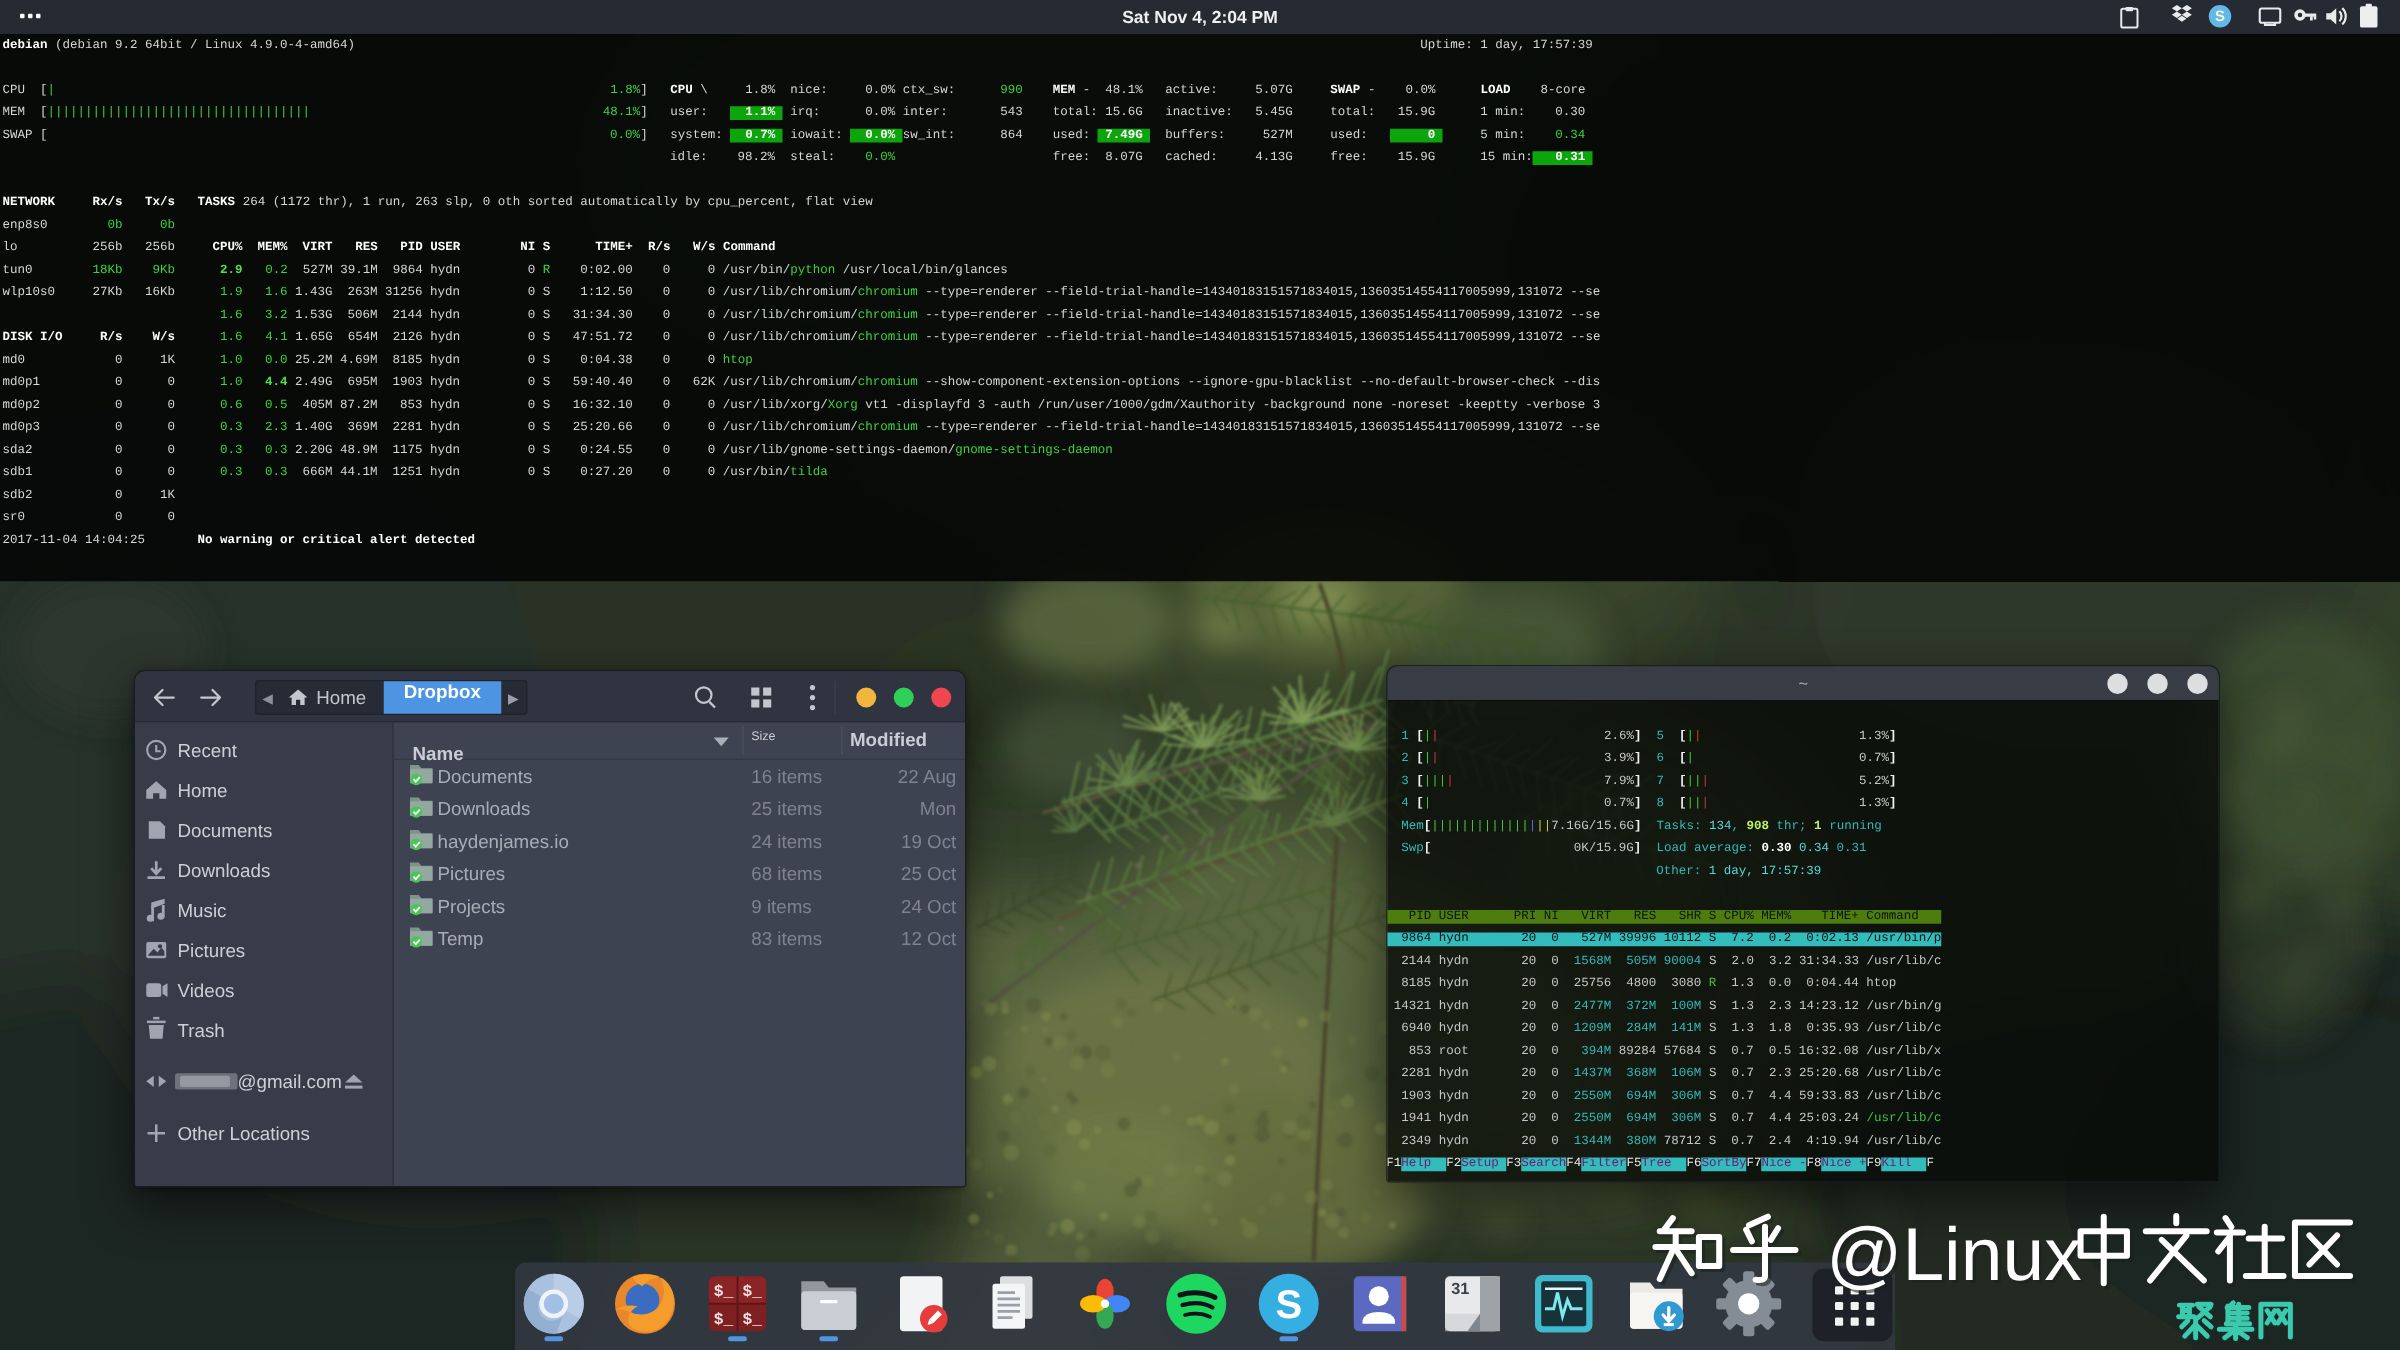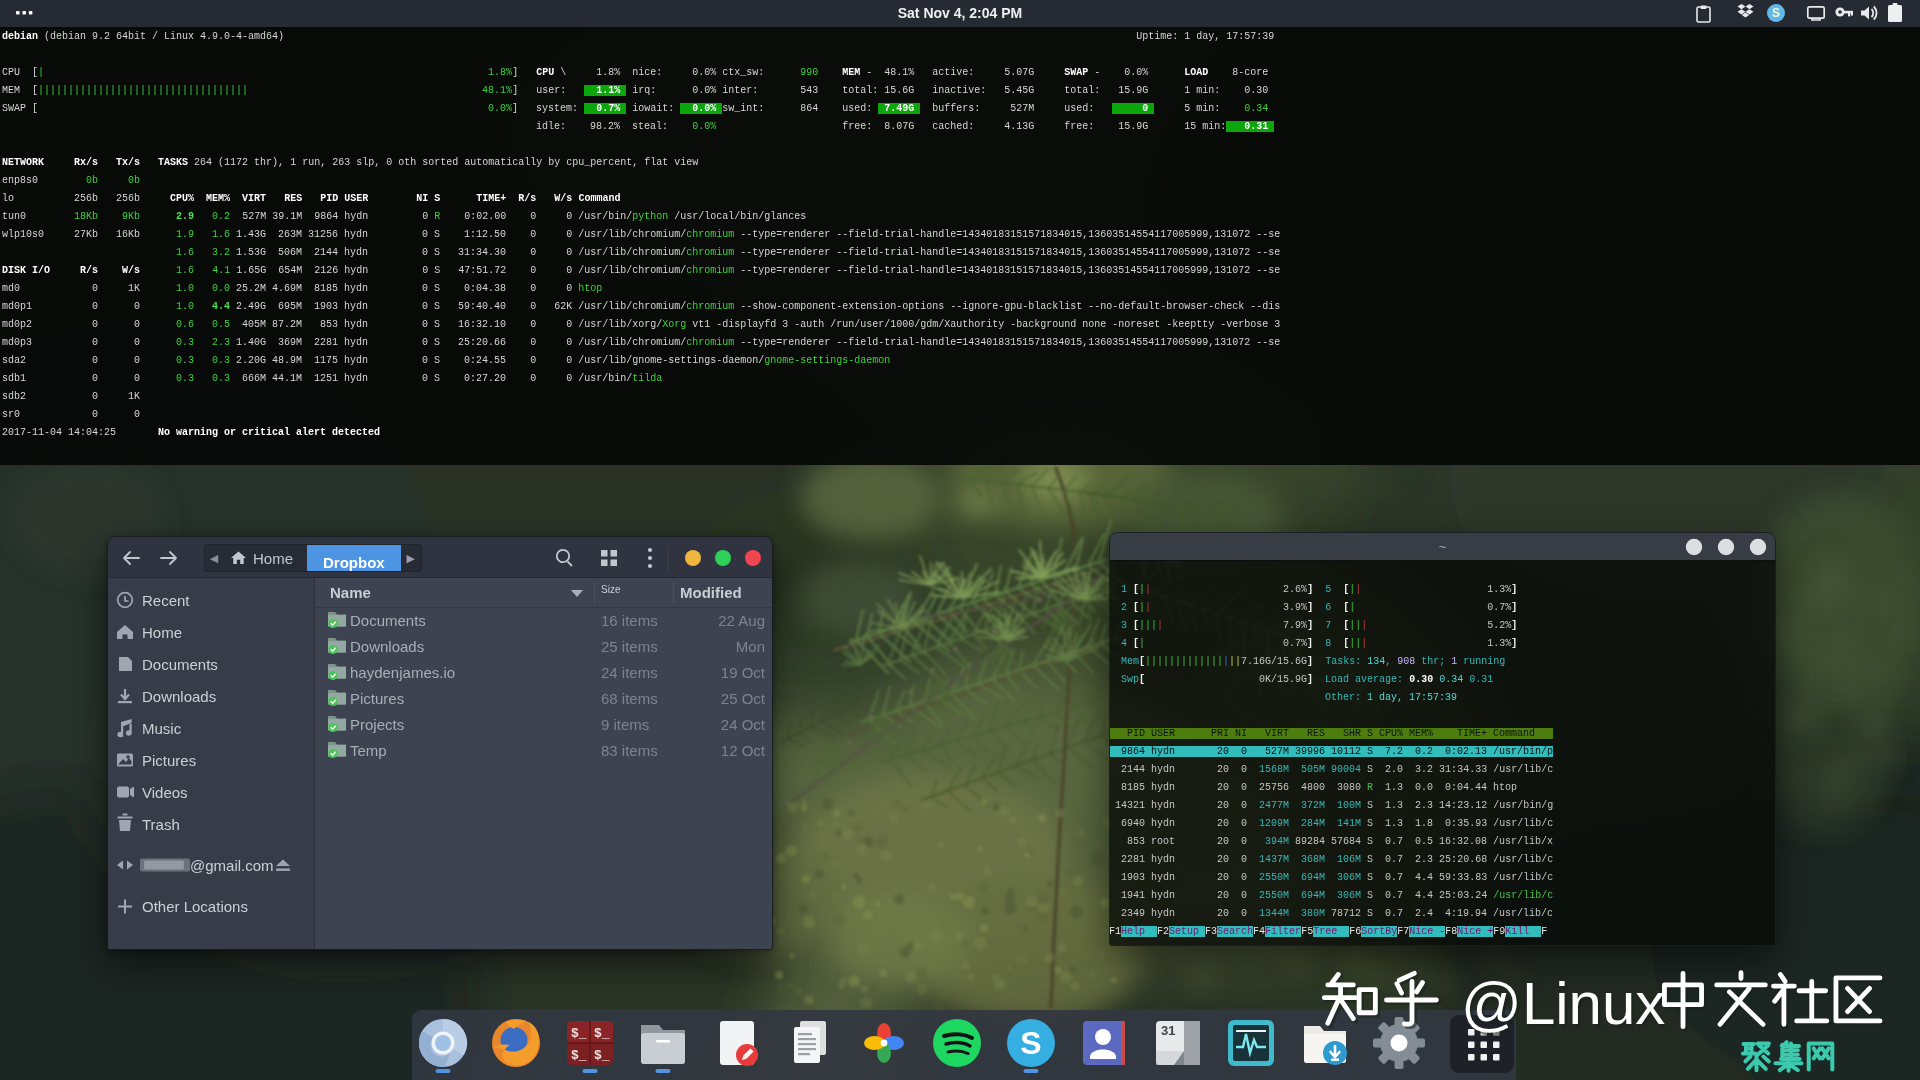--- a/index.html
+++ b/index.html
@@ -7,21 +7,21 @@
 .gl i.b{color:#fff;font-weight:bold}
 .gl i.g{color:#3fd23f}
 .gl i.G{color:#52e052;font-weight:bold}
 .gl i.h{background:#0ca60c;color:#fff;font-weight:bold}
 .ht{color:#c6c6c6}
 .ht i.c{color:#35b8b8}
 .ht i.C{color:#55d8d8;font-weight:normal}
 .ht i.B{color:#f2f2f2;font-weight:bold}
 .ht i.W{color:#fff;font-weight:bold}
 .ht i.g{color:#41c341}
-.ht i.G{color:#c4b5fd;font-weight:normal}
+.ht i.G{color:#bef264;font-weight:bold}
 .ht i.r{color:#c23c3c}
 .ht i.u{color:#5468d8}
 .ht i.y{color:#c9c93e}
 .ht i.fk{color:#eaeaea}
 .ht i.fb{background:#32bcbc;color:#701a75}
 .ht .rowhdr{background:#4d7c0f;color:#0c1410}
 .ht .rowsel{background:#32bcbc;color:#0d1214}
 </style></head><body>
 <svg class="abs" style="left:0;top:0" width="1920" height="1080">
     <defs>
@@ -981,21 +981,21 @@
       <circle cx="645" cy="21" r="8" fill="#ef4650"></circle>
     </svg>
     <div class="abs" style="left:96px;top:7px;height:26px;background:#262b36;border:1px solid #1f232c;border-radius:3px;display:flex;align-items:center;overflow:hidden">
       <div style="width:18px;text-align:center;color:#8a909a;font-size:11px">◀</div>
       <div style="display:flex;align-items:center;padding:0 14px 0 8px;height:26px">
         <svg width="15" height="14" style="margin-right:7px">
           <path d="M7.5,0.5 L15,7 L12.7,7 L12.7,13 L9.2,13 L9.2,8.8 L5.8,8.8 L5.8,13 L2.3,13 L2.3,7 L0,7 Z" fill="#c3c7cd"></path>
         </svg>
         <span style="color:#c3c7cd;font-size:15px">Home</span>
       </div>
-      <div style="display:flex;align-items:flex-end;justify-content:center;height:26px;padding:18px 16px;background:#4d94e2">
+      <div style="display:flex;align-items:flex-start;justify-content:center;height:26px;padding:18px 16px;background:#4d94e2">
         <span style="color:#fff;font-size:15px;font-weight:bold">Dropbox</span>
       </div>
       <div style="width:20px;text-align:center;color:#9aa0aa;font-size:11px">▶</div>
     </div>
     <div class="abs" style="left:0;top:41px;width:206px;height:371px;background:#373c48;border-right:1px solid #2b2f3a"></div>
     <svg class="abs" style="left:0;top:0" width="206" height="412">
       <g transform="translate(-6,0)">
         <g stroke="#a0a6b0" fill="none" stroke-width="1.7">
           <circle cx="23" cy="63" r="7.3"></circle>
           <path d="M23,59 L23,64 L26.5,64"></path>
@@ -1047,21 +1047,21 @@
       <text x="34" y="196.5" font-size="15px" fill="#ccd0d6" font-family="Liberation Sans">Music</text>
       <text x="34" y="228.5" font-size="15px" fill="#ccd0d6" font-family="Liberation Sans">Pictures</text>
       <text x="34" y="260.5" font-size="15px" fill="#ccd0d6" font-family="Liberation Sans">Videos</text>
       <text x="34" y="292.5" font-size="15px" fill="#ccd0d6" font-family="Liberation Sans">Trash</text>
       <rect x="32" y="321.5" width="50" height="13" rx="2" fill="#9aa0a8" opacity="0.55"></rect>
       <rect x="36" y="323.5" width="40" height="9" rx="2" fill="#b9bec6" opacity="0.5"></rect>
       <text x="82" y="333.5" font-size="15px" fill="#ccd0d6" font-family="Liberation Sans">@gmail.com</text>
       <text x="34" y="375" font-size="15px" fill="#ccd0d6" font-family="Liberation Sans">Other Locations</text>
     </svg>
     <div class="abs" style="left:207px;top:41px;width:457px;height:29px;background:#3d4350;border-bottom:1px solid #333845"></div>
-    <div class="abs" style="left:222px;top:47px;font-size:15px;font-weight:bold;color:#c9cdd4">Name</div>
+    <div class="abs" style="left:222px;top:58px;font-size:15px;font-weight:bold;color:#c9cdd4">Name</div>
     <svg class="abs" style="left:462px;top:51px" width="16" height="10">
       <path d="M1,2 L13,2 L7,9 Z" fill="#aab0b8"></path>
     </svg>
     <div class="abs" style="left:486px;top:44px;width:1px;height:23px;background:#4a505d"></div>
     <div class="abs" style="left:493px;top:47px;font-size:10px;font-weight:normal;color:#c9cdd4">Size</div>
     <div class="abs" style="left:565px;top:44px;width:1px;height:23px;background:#4a505d"></div>
     <div class="abs" style="left:572px;top:47px;font-size:15px;font-weight:bold;color:#c9cdd4">Modified</div>
     <svg class="abs" style="left:207px;top:70px" width="457" height="342">
       <path d="M13,5 l7,0 l2,2.5 l9,0 l0,12 l-18,0 Z" fill="#7e938c"></path>
       <rect x="13" y="8" width="18" height="11.5" rx="1" fill="#93a8a0"></rect>

